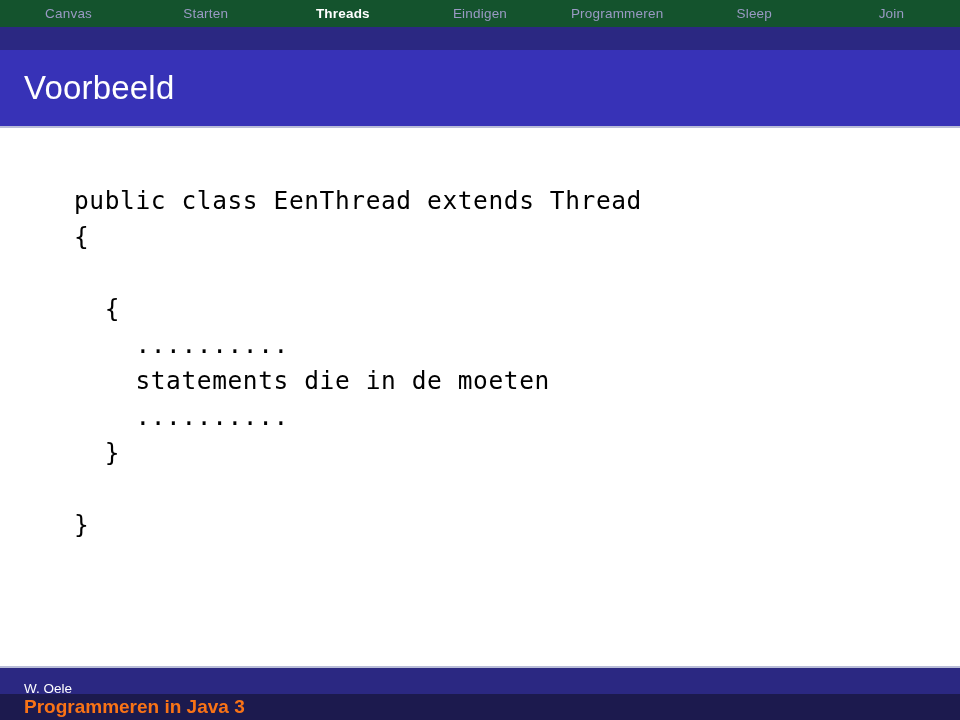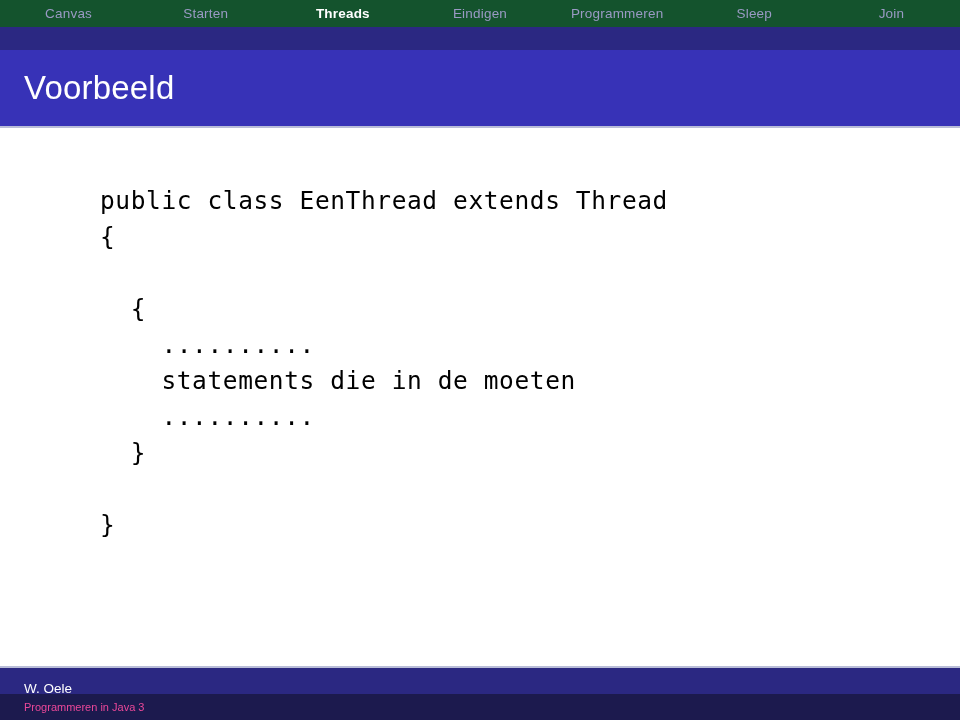--- a/index.html
+++ b/index.html
@@ -94,21 +94,20 @@
     font-size: 0;
   }
   .codeline {
     font-family: "DejaVu Sans Mono", "Liberation Mono", monospace;
     font-size: 24.5px;
     line-height: 36px;
     color: #000000;
     white-space: pre;
     letter-spacing: 0.6px;
     height: 36px;
-    margin-left: 26px;
   }
   .codeline.blank {
     color: transparent;
   }
 
   
   .footer-rule {
     position: absolute;
     left: 0; top: 666px;
     width: 960px;
@@ -136,23 +135,24 @@
     line-height: 26px;
     font-size: 13.5px;
     color: #ffffff;
     white-space: nowrap;
   }
   .footer-course {
     position: absolute;
     left: 24px;
     top: 0;
     line-height: 26px;
-    font-size: 11px;
-    color: #ec4899;
+    font-size: 19px;
+    color: #f97316;
     white-space: nowrap;
+    font-weight: bold;
   }
 </style>
 </head>
 <body>
 
 <div class="slide">
 
   <div class="navbar" id="navbar">
       <div class="nav-item">Canvas</div>
       <div class="nav-item">Starten</div>

